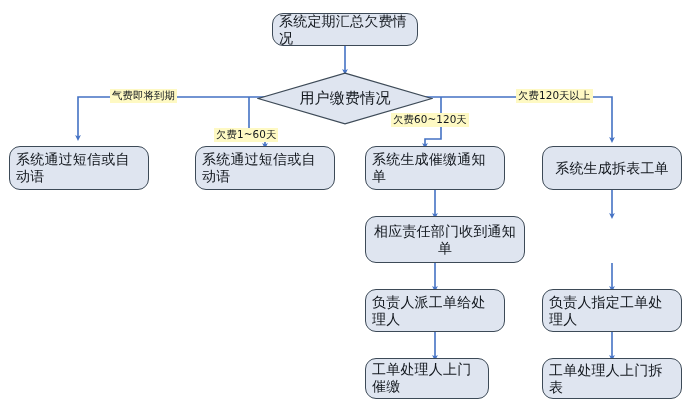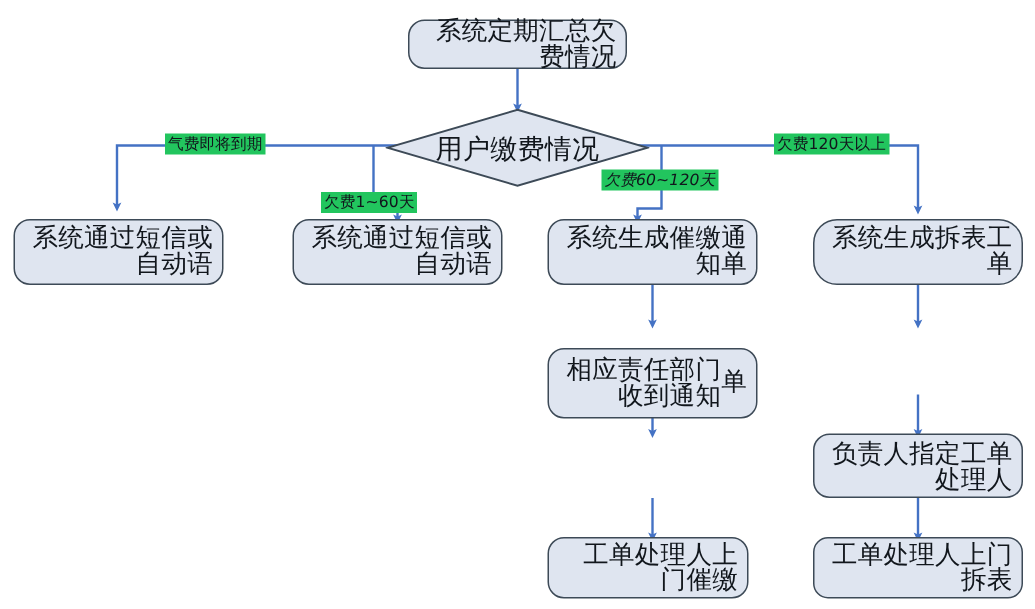--- a/index.html
+++ b/index.html
@@ -15,42 +15,42 @@
 
   .node{
     position:absolute;
     box-sizing:border-box;
     background:#dfe5f0;
     border:1.3px solid #3d4a57;
     border-radius:11px;
     display:flex;
     align-items:center;
     justify-content:center;
-    text-align:right;
+    text-align:left;
     color:#11161c;
-    font-size:17px;
+    font-size:14px;
     line-height:17px;
     letter-spacing:.2px;
     padding:2px 6px;
   }
   .node span{display:block;}
 
   .diamond-wrap{position:absolute;}
   .diamond-shape{position:absolute;left:0;top:0;}
   .diamond-label{
     position:absolute;left:0;top:0;width:100%;height:100%;
     display:flex;align-items:center;justify-content:center;
-    font-size:18px;color:#11161c;letter-spacing:.2px;
+    font-size:15px;color:#11161c;letter-spacing:.2px;
   }
 
   .edge-label{
     position:absolute;
     font-size:10.4px;
     color:#11161c;
-    background:#22c55e;
+    background:#fef9c3;
     white-space:nowrap;
     padding:0 2px;
     letter-spacing:.1px;
   }
 </style>
 </head>
 <body>
 
 <div id="canvas">
 
@@ -88,45 +88,48 @@
 
   <div class="diamond-wrap" style="left:257px;top:72px;width:176px;height:53px;">
     <svg class="diamond-shape" width="176" height="53" viewBox="0 0 176 53" xmlns="http://www.w3.org/2000/svg">
       <polygon points="88,1.2 174.8,26.5 88,51.8 1.2,26.5" fill="#dfe5f0" stroke="#3d4a57" stroke-width="1.3"></polygon>
     </svg>
     <div class="diamond-label">用户缴费情况</div>
   </div>
 
   <div class="edge-label" style="left:110px;top:89px;">气费即将到期</div>
   <div class="edge-label" style="left:214px;top:128px;">欠费1~60天</div>
-  <div class="edge-label" style="left:401px;top:113px;font-style:italic;">欠费60~120天</div>
+  <div class="edge-label" style="left:391px;top:113px;">欠费60~120天</div>
   <div class="edge-label" style="left:516px;top:89px;">欠费120天以上</div>
 
   <div class="node" style="left:9px;top:146px;width:140px;height:44px;flex-direction:column;">
     <span>系统通过短信或自动语</span>
   </div>
 
   <div class="node" style="left:195px;top:146px;width:140px;height:44px;flex-direction:column;">
     <span>系统通过短信或自动语</span>
   </div>
 
   <div class="node" style="left:365px;top:146px;width:140px;height:44px;">
     <span>系统生成催缴通知单</span>
   </div>
-  <div class="node" style="left:365px;top:216px;width:140px;height:47px;flex-direction:row;margin-top:16px;">
+  <div class="node" style="left:365px;top:216px;width:160px;height:47px;flex-direction:column;">
     <span>相应责任部门收到通知</span>
     <span>单</span>
   </div>
-  <div class="node" style="left:365px;top:358px;width:134px;height:41px;">
+  <div class="node" style="left:365px;top:289px;width:140px;height:43px;">
+    <span>负责人派工单给处理人</span>
+  </div>
+  <div class="node" style="left:365px;top:358px;width:124px;height:41px;font-family:Liberation Mono, monospace;">
     <span>工单处理人上门催缴</span>
   </div>
 
-  <div class="node" style="left:542px;top:146px;width:140px;height:44px;border-radius:16px;">
+  <div class="node" style="left:542px;top:146px;width:140px;height:44px;">
     <span>系统生成拆表工单</span>
   </div>
   <div class="node" style="left:542px;top:289px;width:140px;height:43px;font-family:Liberation Serif, serif;">
     <span>负责人指定工单处理人</span>
   </div>
-  <div class="node" style="left:542px;top:358px;width:140px;height:41px;border-radius:10px;">
+  <div class="node" style="left:542px;top:358px;width:140px;height:41px;">
     <span>工单处理人上门拆表</span>
   </div>
 
 </div>
 
 </body></html>

